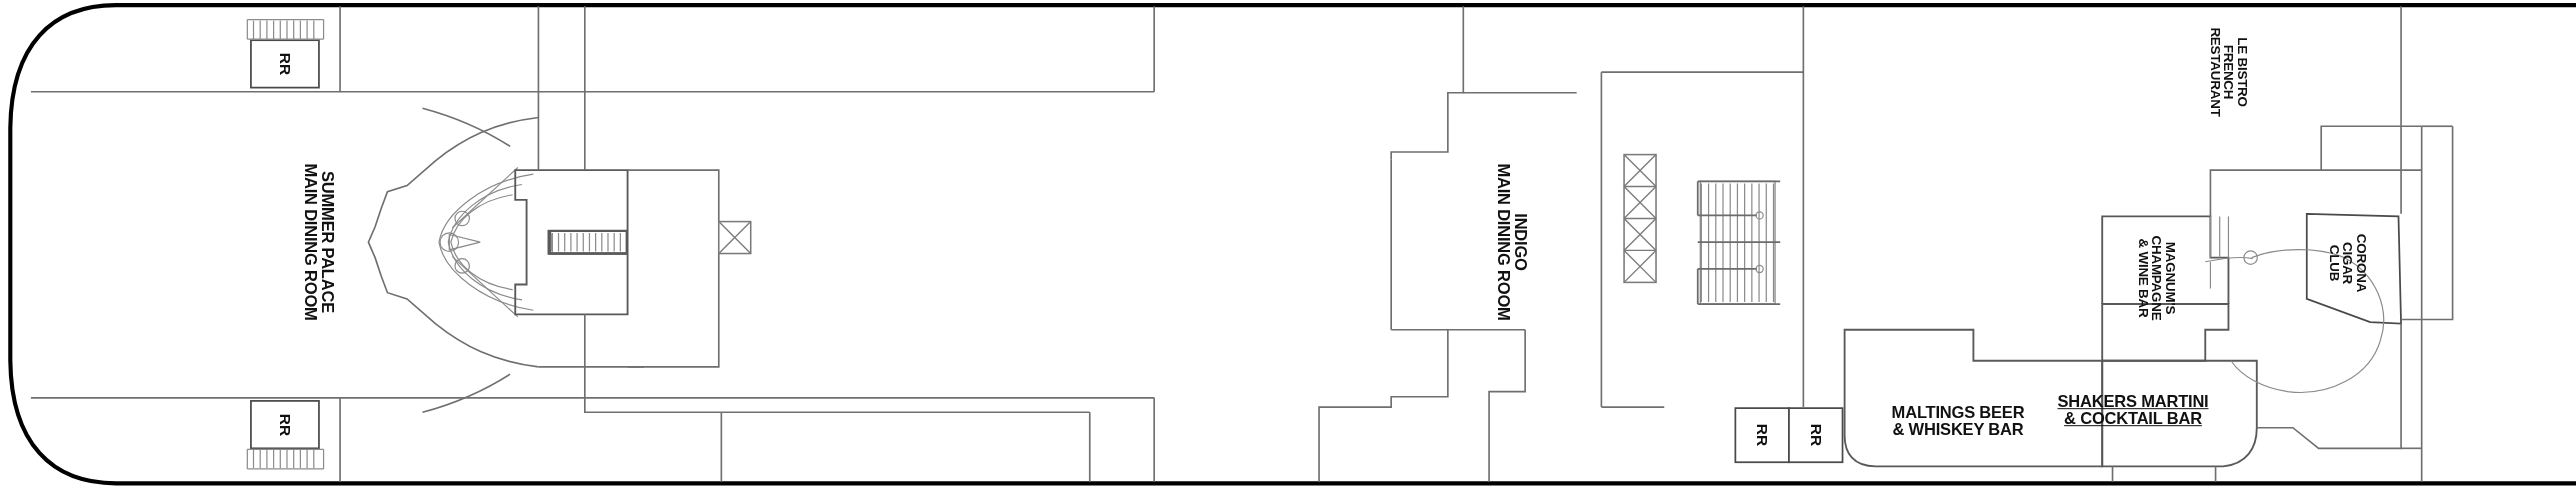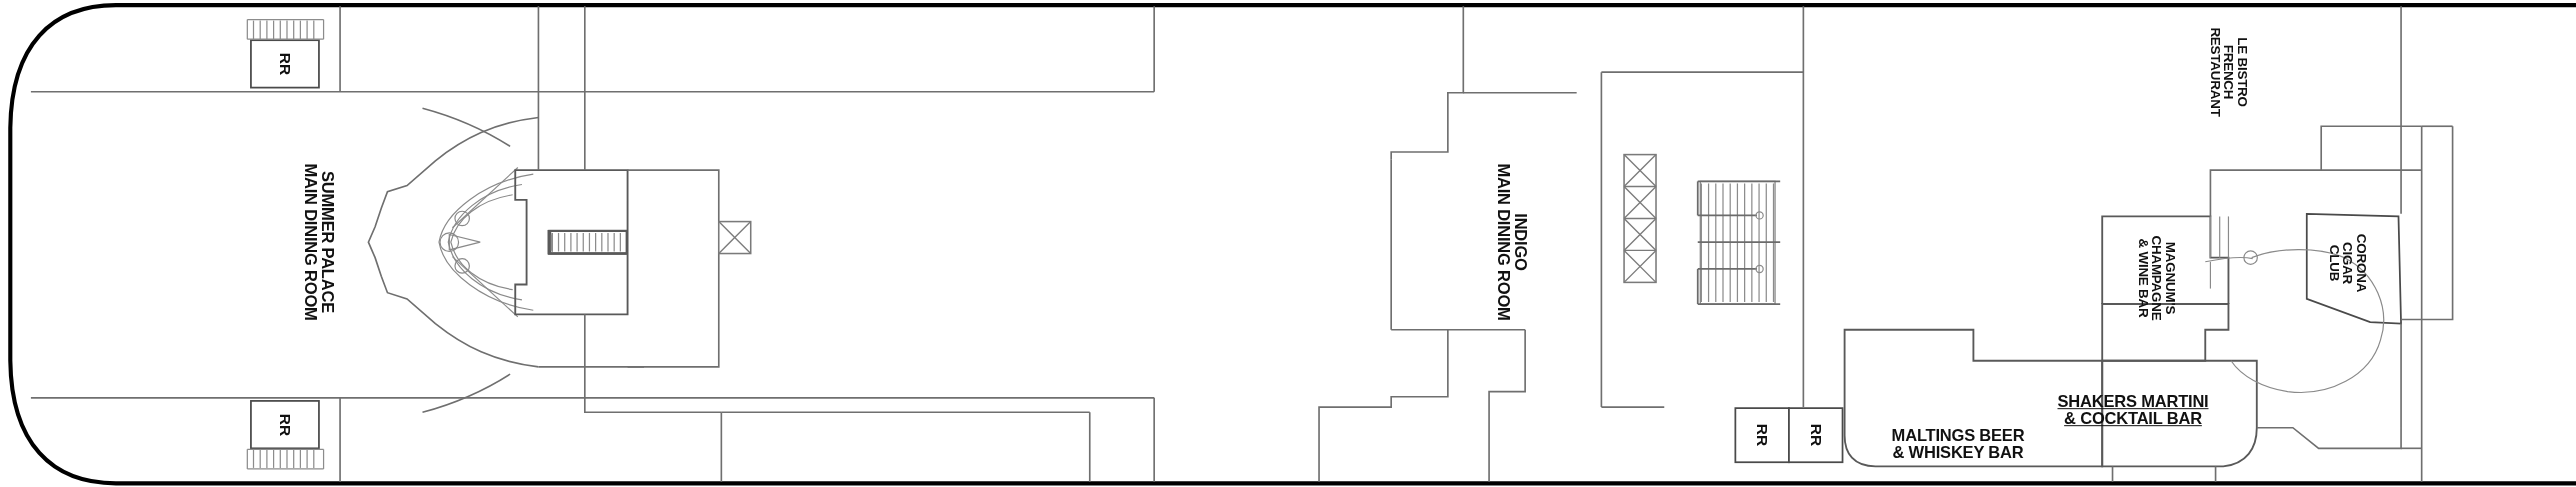--- a/index.html
+++ b/index.html
@@ -408,21 +408,21 @@
   </svg>
 
   <div>
 
     <div class="lbl rot room-md" style="left:319px; top:242px;">SUMMER PALACE
 MAIN DINING ROOM</div>
 
     <div class="lbl rot room-md" style="left:1512px; top:242px;">INDIGO
 MAIN DINING ROOM</div>
 
-    <div class="lbl flat room-md" style="left:1958px; top:444px;">MALTINGS BEER
+    <div class="lbl flat room-md" style="left:1958px; top:421px;">MALTINGS BEER
 &amp; WHISKEY BAR</div>
 
     <div class="lbl flat room-md" style="left:2133px; top:410px;text-decoration:underline;">SHAKERS MARTINI
 &amp; COCKTAIL BAR</div>
 
     <div class="lbl rot room-sm" style="left:2156px; top:278px;">MAGNUM'S
 CHAMPAGNE
 &amp; WINE BAR</div>
 
     <div class="lbl rot room-sm" style="left:2228px; top:72px;">LE BISTRO

